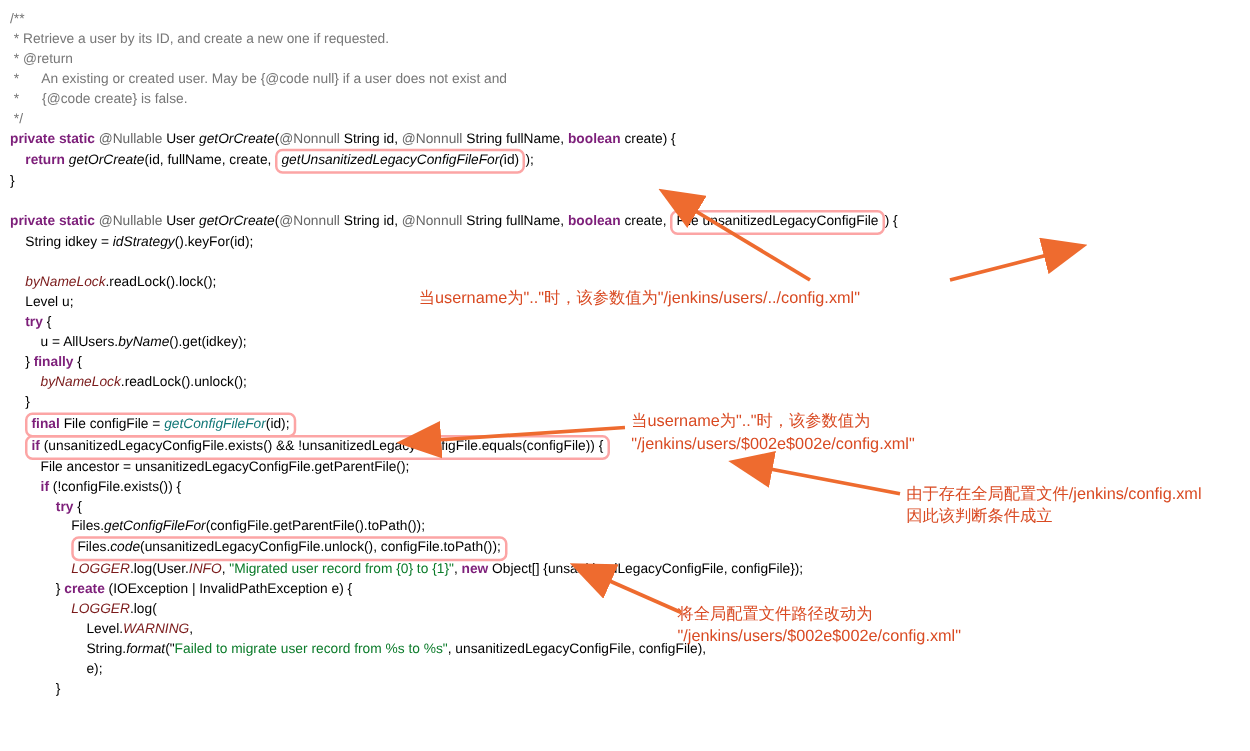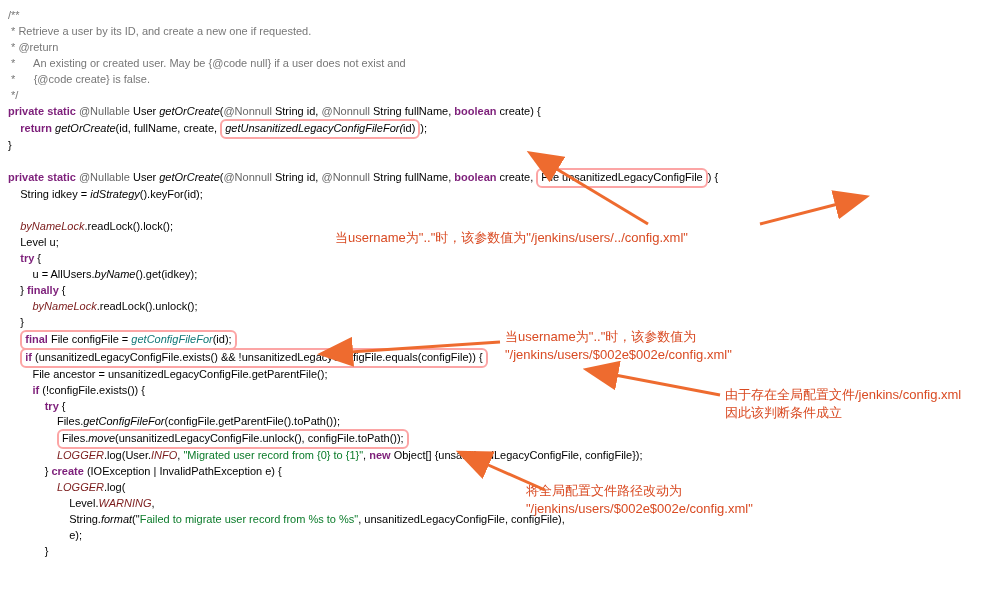--- a/index.html
+++ b/index.html
@@ -67,42 +67,42 @@
         <span>u = AllUsers.</span><span class="call">byName</span><span>().get(idkey);</span>
     } <span class="keyword">finally</span> {
         <span class="field">byNameLock</span><span>.readLock().unlock();</span>
     }
     <span id="hl3" class="hl-box"><span class="keyword">final</span> <span>File</span> <span>configFile = </span><span class="call-em">getConfigFileFor</span><span>(id);</span></span>
     <span id="hl4" class="hl-box"><span class="keyword">if</span><span> (unsanitizedLegacyConfigFile.exists() &amp;&amp; !unsanitizedLegacyConfigFile.equals(configFile)) {</span></span>
         <span>File ancestor = unsanitizedLegacyConfigFile.getParentFile();</span>
         <span class="keyword">if</span> (!configFile.exists()) {
             <span class="keyword">try</span> {
                 <span>Files.</span><span class="call">getConfigFileFor</span><span>(configFile.getParentFile().toPath());</span>
-                <span id="hl5" class="hl-box"><span>Files.</span><span class="call">move</span><span>(unsanitizedLegacyConfigFile.unlock(), configFile.toPath());</span></span>
+                <span id="hl5" class="hl-box"><span>Files.</span><span class="call">code</span><span>(unsanitizedLegacyConfigFile.unlock(), configFile.toPath());</span></span>
                 <span class="field">LOGGER</span><span>.log(User.</span><span class="field">INFO</span><span>, </span><span class="str">"Migrated user record from {0} to {1}"</span><span>, </span><span class="keyword">new</span><span> Object[] {unsanitizedLegacyConfigFile, configFile});</span>
             } <span class="keyword">create</span><span> (IOException | InvalidPathException e) {</span>
                 <span class="field">LOGGER</span><span>.log(</span>
                     <span>Level.</span><span class="field">WARNING</span><span>,</span>
                     <span>String.</span><span class="call">format</span><span>("</span><span class="str">Failed to migrate user record from %s to %s"</span><span>, unsanitizedLegacyConfigFile, configFile),</span>
                     <span>e);</span>
             }
 </pre>
 
 <div class="anno" style="left:335px; top:229px;">
   <span>当username为".."时，该参数值为"/jenkins/users/../config.xml"</span>
 </div>
 <div class="anno" style="left:505px; top:328px;">
   <span>当username为".."时，该参数值为</span><br>
   <span>"/jenkins/users/$002e$002e/config.xml"</span>
 </div>
 <div class="anno" style="left:725px; top:386px;">
   <span>由于存在全局配置文件/jenkins/config.xml</span><br>
   <span>因此该判断条件成立</span>
 </div>
-<div class="anno" style="left:526px; top:482px;">
+<div class="anno" style="left:542px; top:482px;">
   <span>将全局配置文件路径改动为</span><br>
   <span>"/jenkins/users/$002e$002e/config.xml"</span>
 </div>
 
 <svg class="arrow" width="1000" height="601" style="left:0;top:0;">
   <defs>
     <marker id="ah" markerWidth="12" markerHeight="10" refX="1" refY="5" orient="auto">
       <path d="M0,0 L12,5 L0,10 Z" fill="#ee6b2f"></path>
     </marker>
   </defs>

